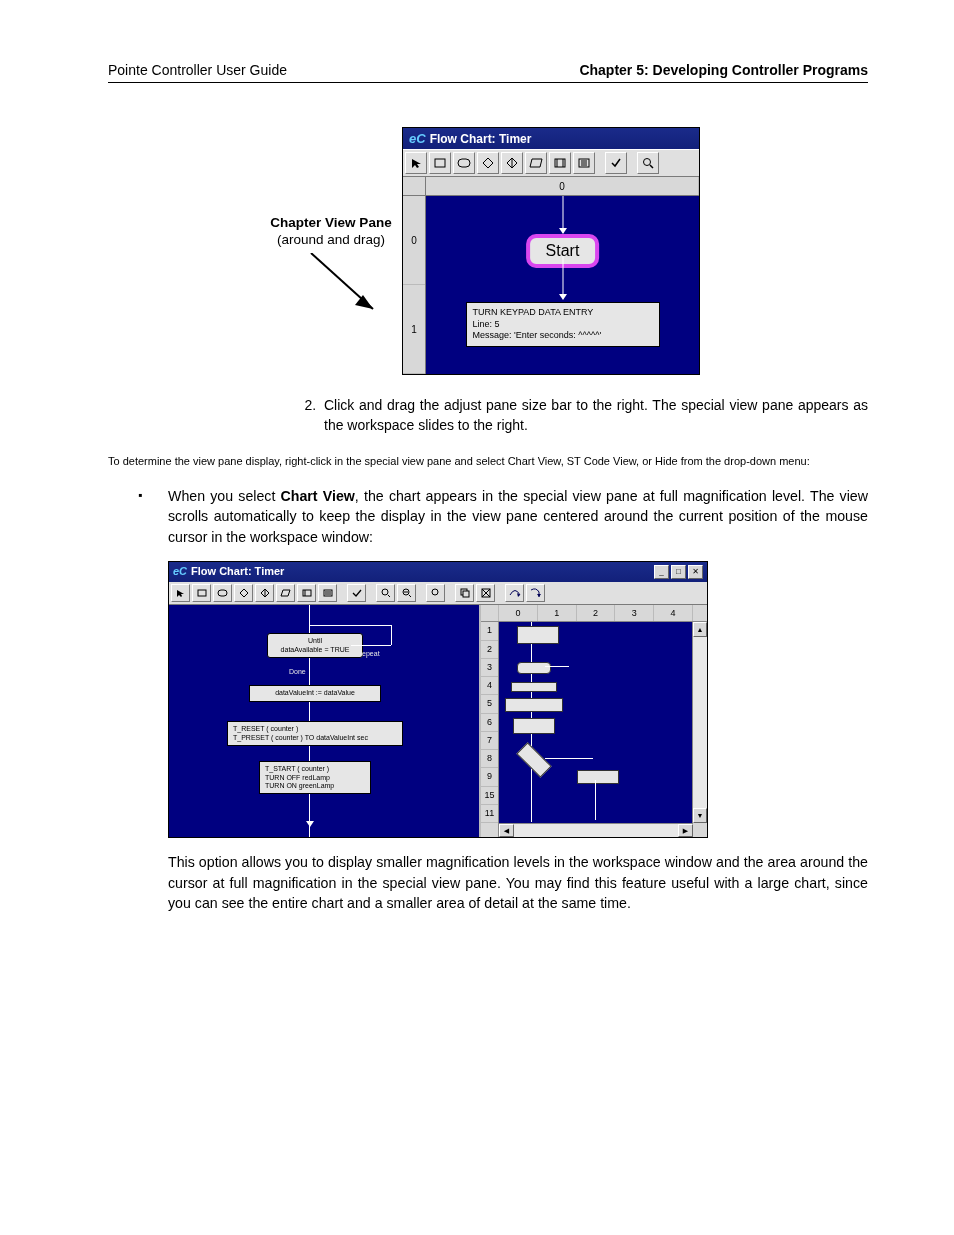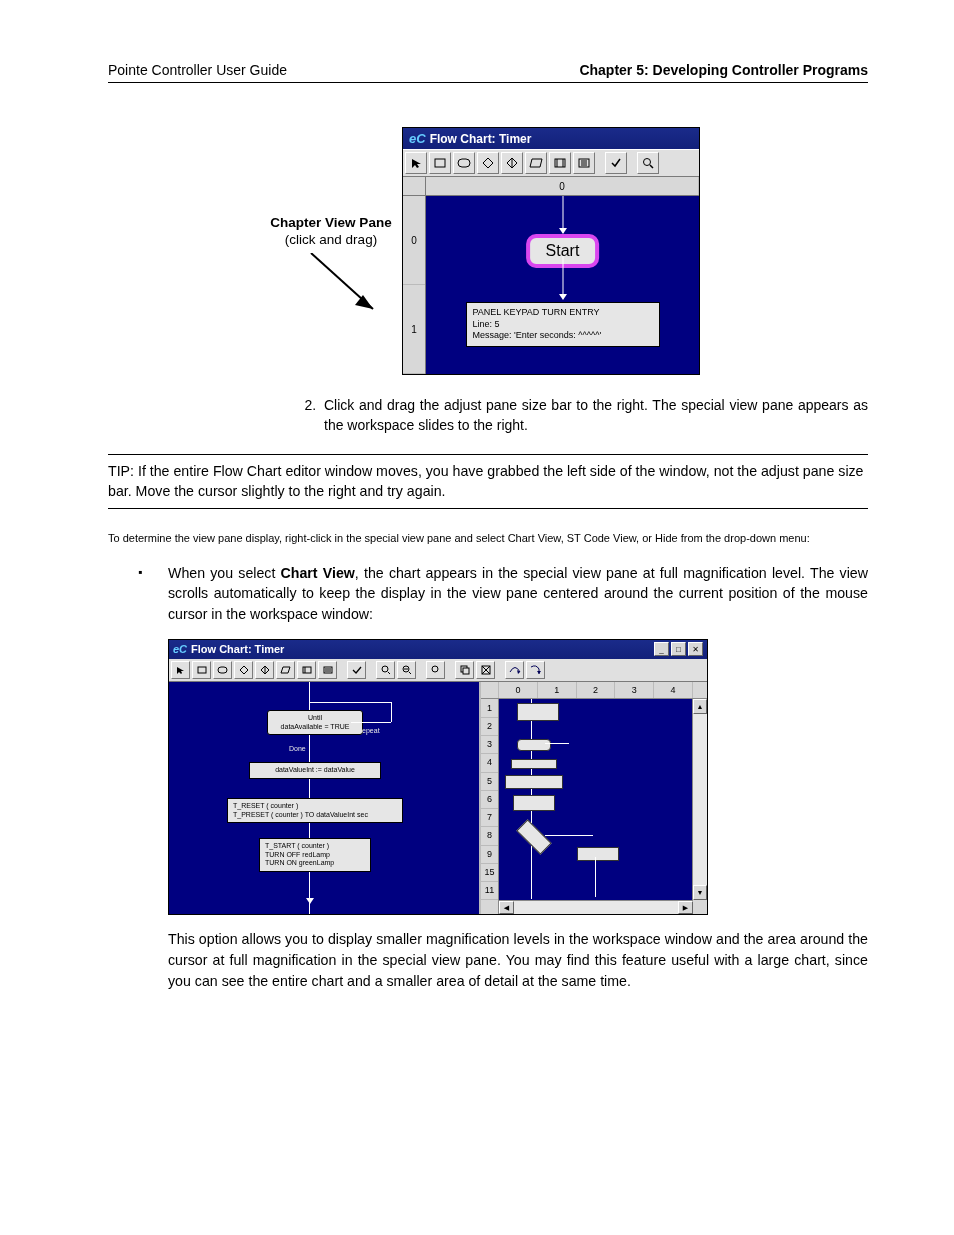--- a/index.html
+++ b/index.html
@@ -264,21 +264,21 @@
   <div class="header-row">
     <span>Pointe Controller User Guide</span>
     <span class="header-right">Chapter 5: Developing Controller Programs</span>
   </div>
 
   <div class="content">
 
     <div class="fig1-row">
       <div class="callout">
         <div class="callout-title">Chapter View Pane</div>
-        <div class="callout-sub">(click and drag)</div>
+        <div class="callout-sub">(around and drag)</div>
         <svg class="pointer-svg" width="100" height="70">
           <line x1="30" y1="0" x2="92" y2="56" stroke="#000" stroke-width="2"></line>
           <polygon points="92,56 82,42 74,52" fill="#000"></polygon>
         </svg>
       </div>
       <div class="fig1-frame">
         <div class="titlebar">
           <span class="brand">eC</span>
           <span>Flow Chart: Timer</span>
         </div>
@@ -355,36 +355,35 @@
               <div class="ruler-cell">0</div>
               <div class="ruler-cell">1</div>
             </div>
             <div class="canvas">
               <div class="flowline" style="top:0; height:36px;"></div>
               <div class="flowarrow" style="top:32px;"></div>
               <div class="fc-node" style="top:38px;">Start</div>
               <div class="flowline" style="top:60px; height:42px;"></div>
               <div class="flowarrow" style="top:98px;"></div>
               <div class="fc-box" style="top:106px;">
-                <div>PANEL KEYPAD TURN ENTRY</div>
+                <div>TURN KEYPAD DATA ENTRY</div>
                 <div>Line: 5</div>
                 <div>Message: 'Enter seconds: ^^^^^'</div>
               </div>
             </div>
           </div>
         </div>
       </div>
     </div>
 
     <ol class="steps" start="2">
       <li>Click and drag the adjust pane size bar to the right. The special view pane appears as the workspace slides to the right.</li>
     </ol>
   </div>
 
-  <div class="tip-block">TIP: If the entire Flow Chart editor window moves, you have grabbed the left side of the window, not the adjust pane size bar. Move the cursor slightly to the right and try again.</div>
 
   <div class="para">To determine the view pane display, right-click in the special view pane and select Chart View, ST Code View, or Hide from the drop-down menu:</div>
 
   <div class="bullet-block">
     <div class="bullet-mark">▪</div>
     <div class="bullet-body">
       <span>When you select </span><b>Chart View</b><span>, the chart appears in the special view pane at full magnification level. The view scrolls automatically to keep the display in the view pane centered around the current position of the mouse cursor in the workspace window:</span>
 
       
       <div class="fig2-frame">

